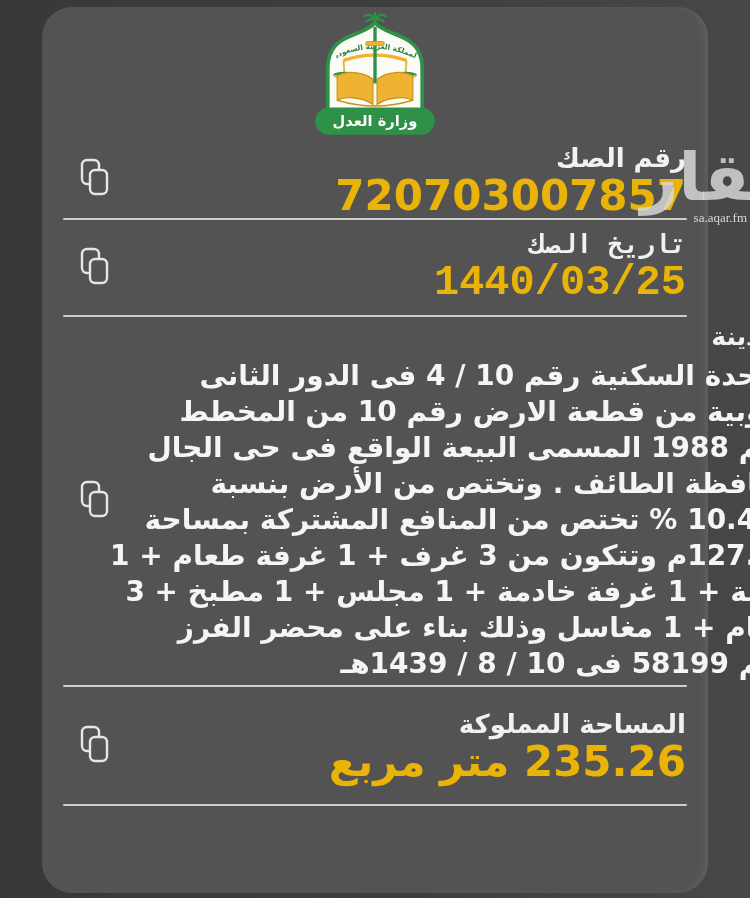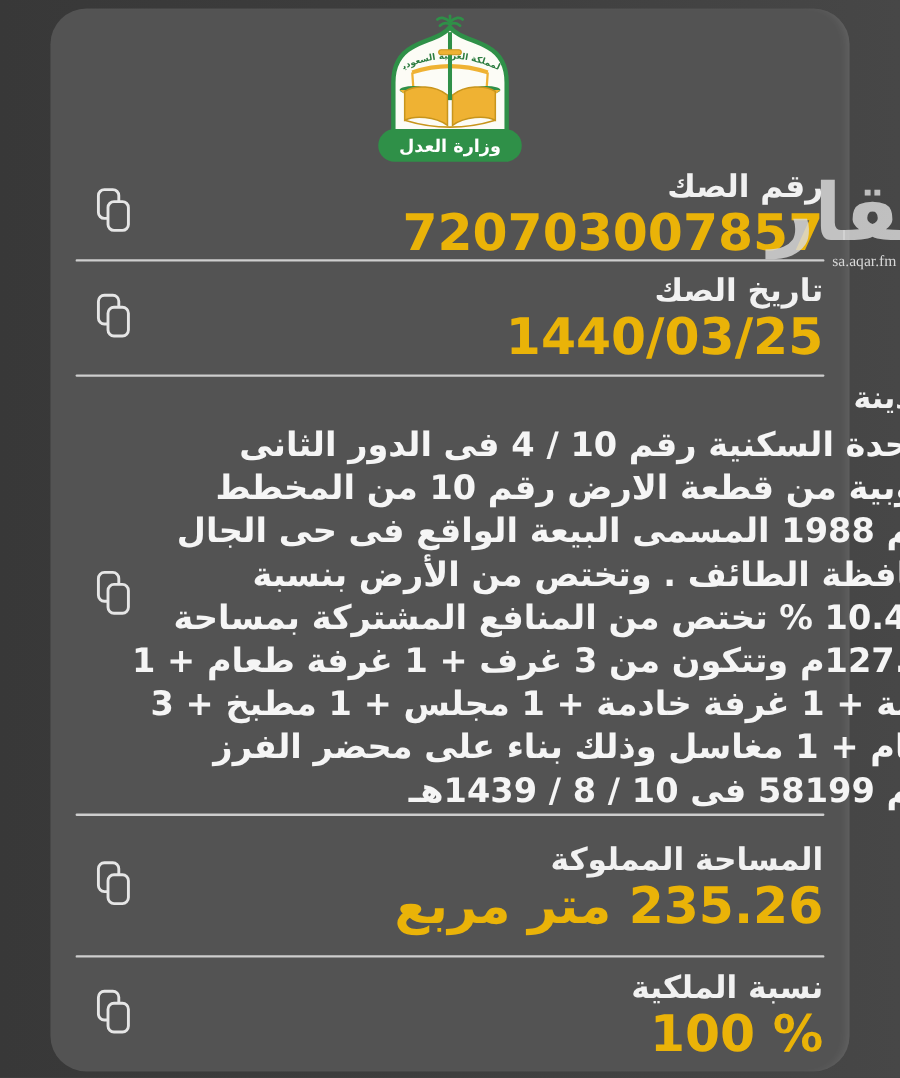--- a/index.html
+++ b/index.html
@@ -33,21 +33,21 @@
     font-size:26px;font-weight:bold;color:#f1f1f1;line-height:32px;
   }
   .value{
     font-size:42px;font-weight:bold;color:#eab308;line-height:43px;
   }
   .sep{
     height:2px;background:#d9d9d9;margin:0 21px;border:none;
     border-radius:1px;opacity:.92;flex:0 0 2px;
   }
   .row-deed{height:78px;}
-  .row-date{height:95px;}
+  .row-date{height:95px;font-family:Liberation Mono, monospace;}
   .row-city{height:368px;align-items:center;}
   .row-area{height:117px;}
   .row-pct{height:96px;}
   .city-label{font-size:25px;line-height:32px;margin-bottom:5px;}
   .city-line{
     font-size:28px;font-weight:bold;color:#f5f5f5;line-height:36px;
     direction:rtl;text-align:right;white-space:nowrap;
   }
   .watermark{position:absolute;top:148px;right:0;text-align:right;pointer-events:none;}
   .wm-brand{
@@ -162,32 +162,20 @@
           <rect x="10" y="12" width="17" height="24" rx="5" fill="#535353" stroke="#e6e6e6" stroke-width="2.4"></rect>
         </svg>
       </button>
       <div class="texts">
         <div class="label">المساحة المملوكة</div>
         <div class="value">235.26 متر مربع</div>
       </div>
     </div>
     <hr class="sep">
 
-    <div class="row row-pct">
-      <button class="copy-btn" title="">
-        <svg width="30" height="40" viewBox="0 0 30 40">
-          <rect x="2" y="2" width="17" height="24" rx="5" fill="none" stroke="#e6e6e6" stroke-width="2.4"></rect>
-          <rect x="10" y="12" width="17" height="24" rx="5" fill="#535353" stroke="#e6e6e6" stroke-width="2.4"></rect>
-        </svg>
-      </button>
-      <div class="texts">
-        <div class="label">نسبة الملكية</div>
-        <div class="value" dir="ltr">100 %</div>
-      </div>
-    </div>
 
   </div>
 
   <div class="watermark">
     <div class="wm-brand">عقار</div>
     <div class="wm-url">sa.aqar.fm</div>
   </div>
 </div>
 
 </body></html>

